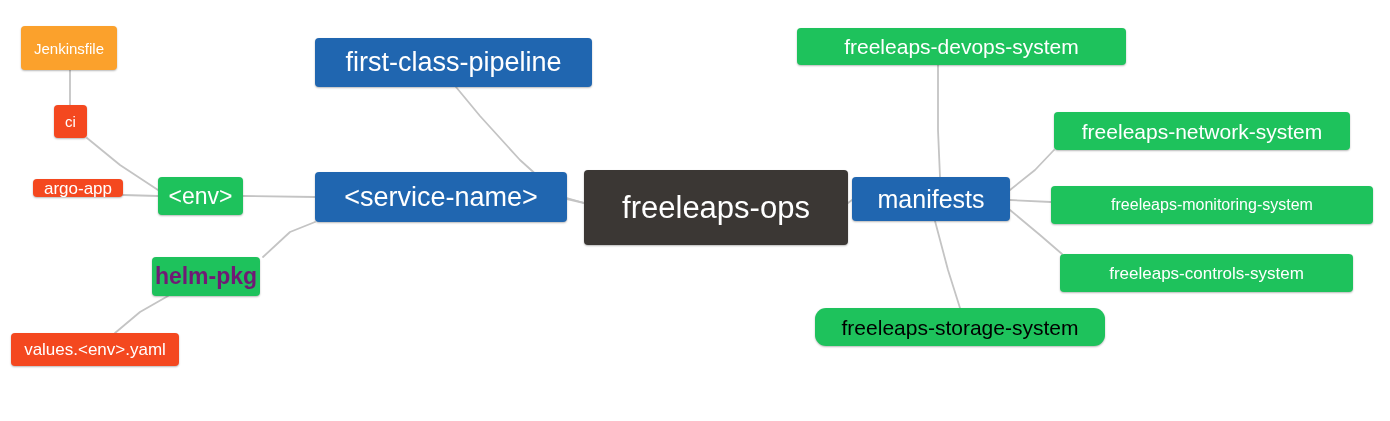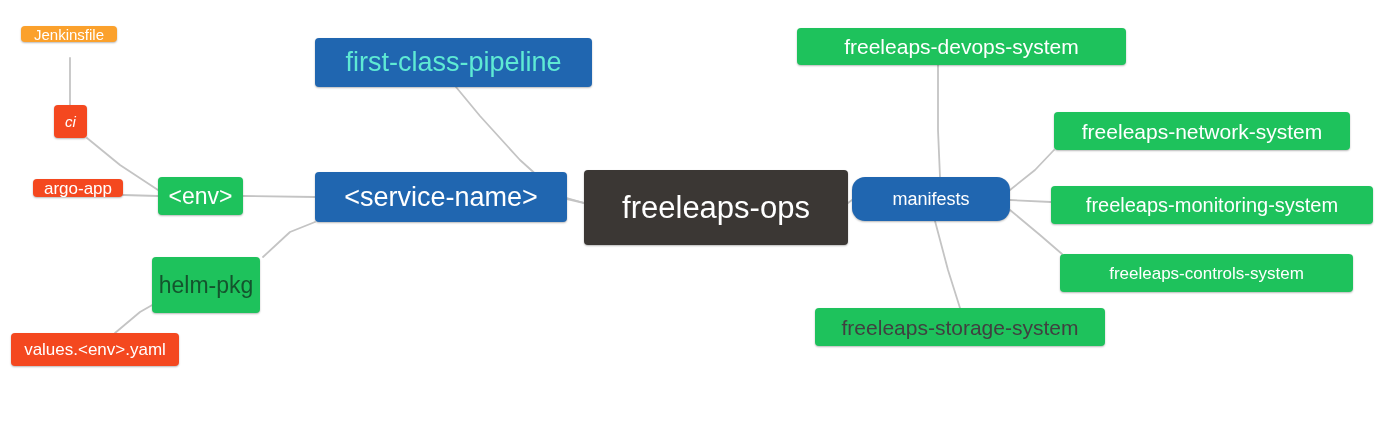--- a/index.html
+++ b/index.html
@@ -62,54 +62,54 @@
       <path d="M 940 177 L 938 130 L 938 65" fill="none" stroke="#c4c4c4" stroke-width="1.8" stroke-linecap="round" stroke-linejoin="round"></path>
       <path d="M 1010 190 L 1035 170 L 1054 150" fill="none" stroke="#c4c4c4" stroke-width="1.8" stroke-linecap="round" stroke-linejoin="round"></path>
       <path d="M 1010 200 L 1051 202" fill="none" stroke="#c4c4c4" stroke-width="1.8" stroke-linecap="round" stroke-linejoin="round"></path>
       <path d="M 1010 210 L 1040 235 L 1062 254" fill="none" stroke="#c4c4c4" stroke-width="1.8" stroke-linecap="round" stroke-linejoin="round"></path>
       <path d="M 935 221 L 948 270 L 960 308" fill="none" stroke="#c4c4c4" stroke-width="1.8" stroke-linecap="round" stroke-linejoin="round"></path>
     </svg>
   <div id="node-layer">
       <div class="node" style="left: 584px; top: 170px; width: 264px; height: 75px; background: rgb(59, 55, 52); color: rgb(255, 255, 255); font-size: 31px;">
         <span class="node-label">freeleaps-ops</span>
       </div>
-      <div class="node" style="left: 315px; top: 38px; width: 277px; height: 49px; background: rgb(32, 102, 176); color: #5eead4; font-size: 27px;">
+      <div class="node" style="left: 315px; top: 38px; width: 277px; height: 49px; background: rgb(32, 102, 176); color: #ffffff; font-size: 27px;">
         <span class="node-label">first-class-pipeline</span>
       </div>
       <div class="node" style="left: 315px; top: 172px; width: 252px; height: 50px; background: rgb(32, 102, 176); color: rgb(255, 255, 255); font-size: 27px;">
         <span class="node-label">&lt;service-name&gt;</span>
       </div>
-      <div class="node" style="left: 852px; top: 177px; width: 158px; height: 44px; background: rgb(32, 102, 176); color: rgb(255, 255, 255); font-size: 18px; border-radius: 13px;">
+      <div class="node" style="left: 852px; top: 177px; width: 158px; height: 44px; background: rgb(32, 102, 176); color: rgb(255, 255, 255); font-size: 25px;">
         <span class="node-label">manifests</span>
       </div>
       <div class="node" style="left: 158px; top: 177px; width: 85px; height: 38px; background: rgb(30, 194, 92); color: rgb(255, 255, 255); font-size: 23px;">
         <span class="node-label">&lt;env&gt;</span>
       </div>
-      <div class="node" style="left: 152px; top: 257px; width: 108px; height: 56px; background: rgb(30, 194, 92); color: #14532d; font-size: 23px;">
+      <div class="node" style="left: 152px; top: 257px; width: 108px; height: 39px; background: rgb(30, 194, 92); color: #701a75; font-size: 23px; font-weight: bold;">
         <span class="node-label">helm-pkg</span>
       </div>
       <div class="node" style="left: 797px; top: 28px; width: 329px; height: 37px; background: rgb(30, 194, 92); color: rgb(255, 255, 255); font-size: 21px;">
         <span class="node-label">freeleaps-devops-system</span>
       </div>
       <div class="node" style="left: 1054px; top: 112px; width: 296px; height: 38px; background: rgb(30, 194, 92); color: rgb(255, 255, 255); font-size: 21px;">
         <span class="node-label">freeleaps-network-system</span>
       </div>
-      <div class="node" style="left: 1051px; top: 186px; width: 322px; height: 38px; background: rgb(30, 194, 92); color: rgb(255, 255, 255); font-size: 20px;">
+      <div class="node" style="left: 1051px; top: 186px; width: 322px; height: 38px; background: rgb(30, 194, 92); color: rgb(255, 255, 255); font-size: 16px;">
         <span class="node-label">freeleaps-monitoring-system</span>
       </div>
       <div class="node" style="left: 1060px; top: 254px; width: 293px; height: 38px; background: rgb(30, 194, 92); color: rgb(255, 255, 255); font-size: 17px;">
         <span class="node-label">freeleaps-controls-system</span>
       </div>
-      <div class="node" style="left: 815px; top: 308px; width: 290px; height: 38px; background: rgb(30, 194, 92); color: #404040; font-size: 21px;">
+      <div class="node" style="left: 815px; top: 308px; width: 290px; height: 38px; background: rgb(30, 194, 92); color: #000000; font-size: 21px; border-radius: 11px;">
         <span class="node-label">freeleaps-storage-system</span>
       </div>
-      <div class="node" style="left: 21px; top: 26px; width: 96px; height: 16px; background: rgb(251, 161, 44); color: rgb(255, 255, 255); font-size: 15px;">
+      <div class="node" style="left: 21px; top: 26px; width: 96px; height: 44px; background: rgb(251, 161, 44); color: rgb(255, 255, 255); font-size: 15px;">
         <span class="node-label">Jenkinsfile</span>
       </div>
-      <div class="node" style="left: 54px; top: 105px; width: 33px; height: 33px; background: rgb(244, 72, 31); color: rgb(255, 255, 255); font-size: 15px; font-style: italic;">
+      <div class="node" style="left: 54px; top: 105px; width: 33px; height: 33px; background: rgb(244, 72, 31); color: rgb(255, 255, 255); font-size: 15px;">
         <span class="node-label">ci</span>
       </div>
       <div class="node" style="left: 33px; top: 179px; width: 90px; height: 18px; background: rgb(244, 72, 31); color: rgb(255, 255, 255); font-size: 17px;">
         <span class="node-label">argo-app</span>
       </div>
       <div class="node" style="left: 11px; top: 333px; width: 168px; height: 33px; background: rgb(244, 72, 31); color: rgb(255, 255, 255); font-size: 17px;">
         <span class="node-label">values.&lt;env&gt;.yaml</span>
       </div>
     </div>
 </div>

